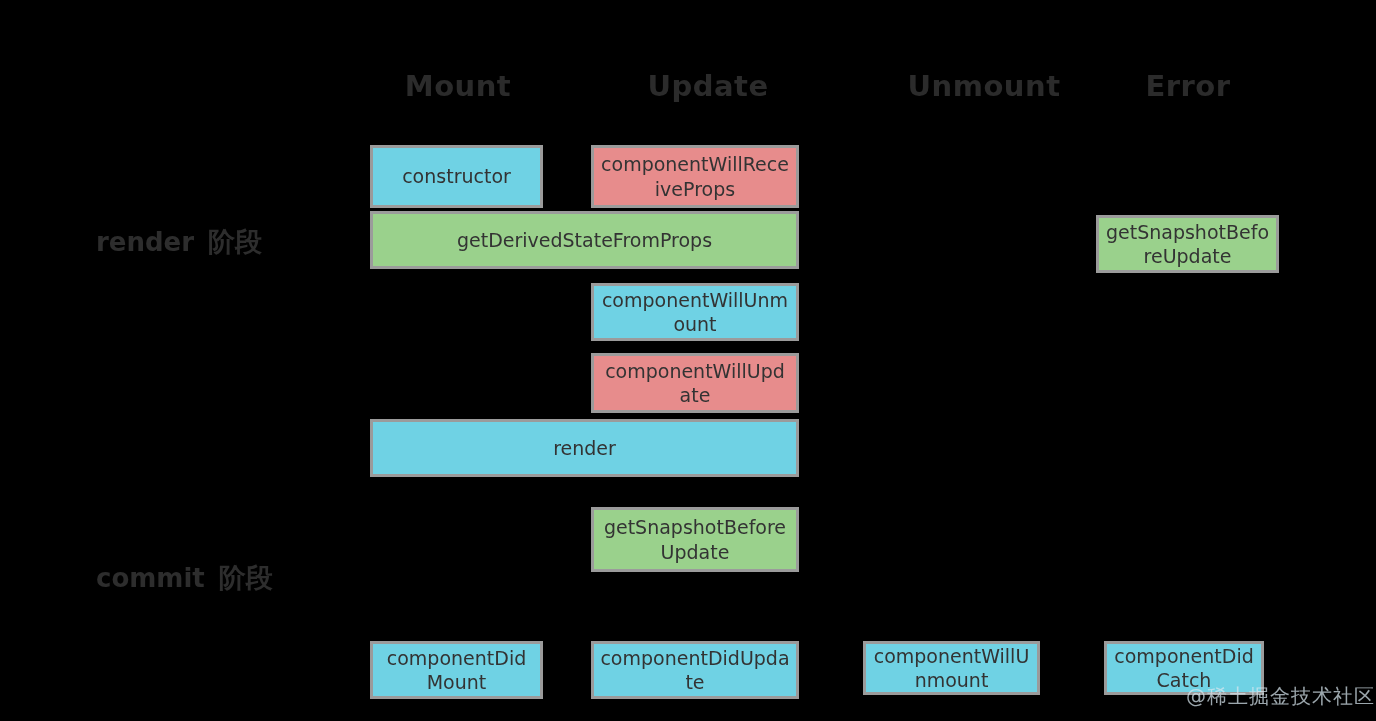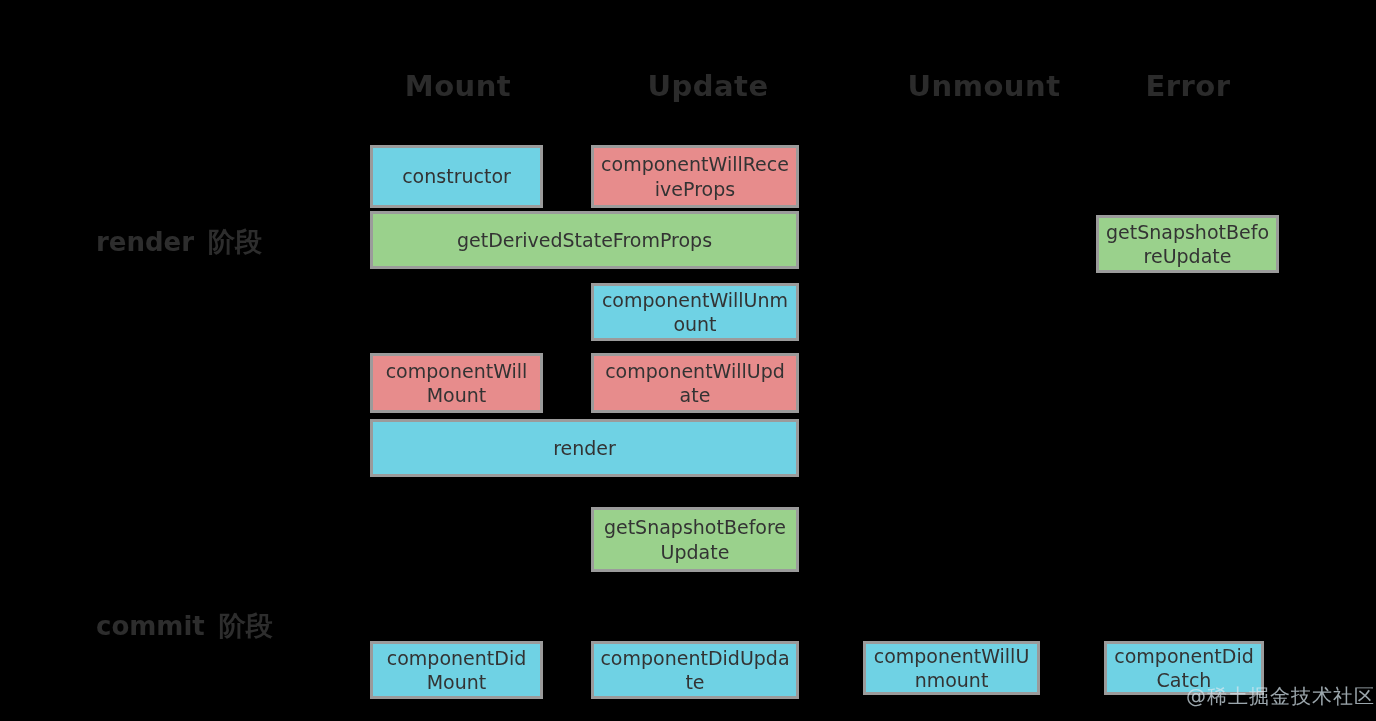--- a/index.html
+++ b/index.html
@@ -96,34 +96,33 @@
 
   <div class="col-header" style="left:378px; top:72px; width:160px;">Mount</div>
   <div class="col-header" style="left:628px; top:72px; width:160px;">Update</div>
   <div class="col-header" style="left:904px; top:72px; width:160px;">Unmount</div>
   <div class="col-header" style="left:1108px; top:72px; width:160px;">Error</div>
 
   <div class="phase-label" style="left:96px; top:228px;">
     <span>render</span>
     <span class="phase-cn">阶段</span>
   </div>
-  <div class="phase-label" style="left:96px; top:612px;">
+  <div class="phase-label" style="left:96px; top:564px;">
     <span>commit</span>
     <span class="phase-cn">阶段</span>
   </div>
 
   <div class="box cyan" style="left:370px; top:145px; width:173px; height:63px;">constructor</div>
   <div class="box red" style="left:591px; top:145px; width:208px; height:63px;">componentWillReceiveProps</div>
 
   <div class="box green" style="left:370px; top:211px; width:429px; height:58px;">getDerivedStateFromProps</div>
   <div class="box green" style="left:1096px; top:215px; width:183px; height:58px;">getSnapshotBeforeUpdate</div>
 
   <div class="box cyan" style="left:591px; top:283px; width:208px; height:58px;">componentWillUnmount</div>
 
-  <div class="box red" style="left:370px; top:353px; width:173px; height:60px;">componentWillMount</div>
   <div class="box red" style="left:591px; top:353px; width:208px; height:60px;">componentWillUpdate</div>
 
   <div class="box cyan" style="left:370px; top:419px; width:429px; height:58px;">render</div>
 
   <div class="box green" style="left:591px; top:507px; width:208px; height:65px;">getSnapshotBeforeUpdate</div>
 
 
   <div class="box cyan" style="left:370px; top:641px; width:173px; height:58px;">componentDidMount</div>
   <div class="box cyan" style="left:591px; top:641px; width:208px; height:58px;">componentDidUpdate</div>
   <div class="box cyan" style="left:863px; top:641px; width:177px; height:54px;">componentWillUnmount</div>

